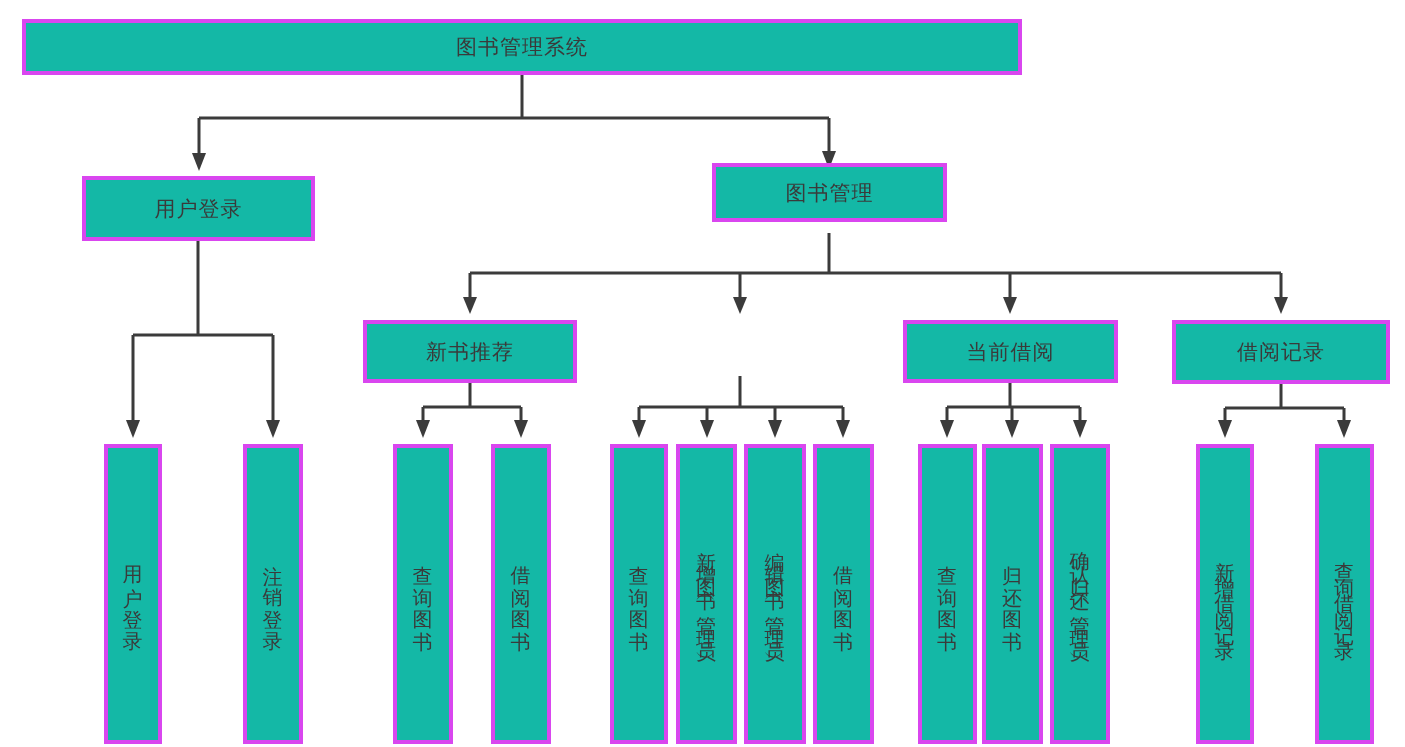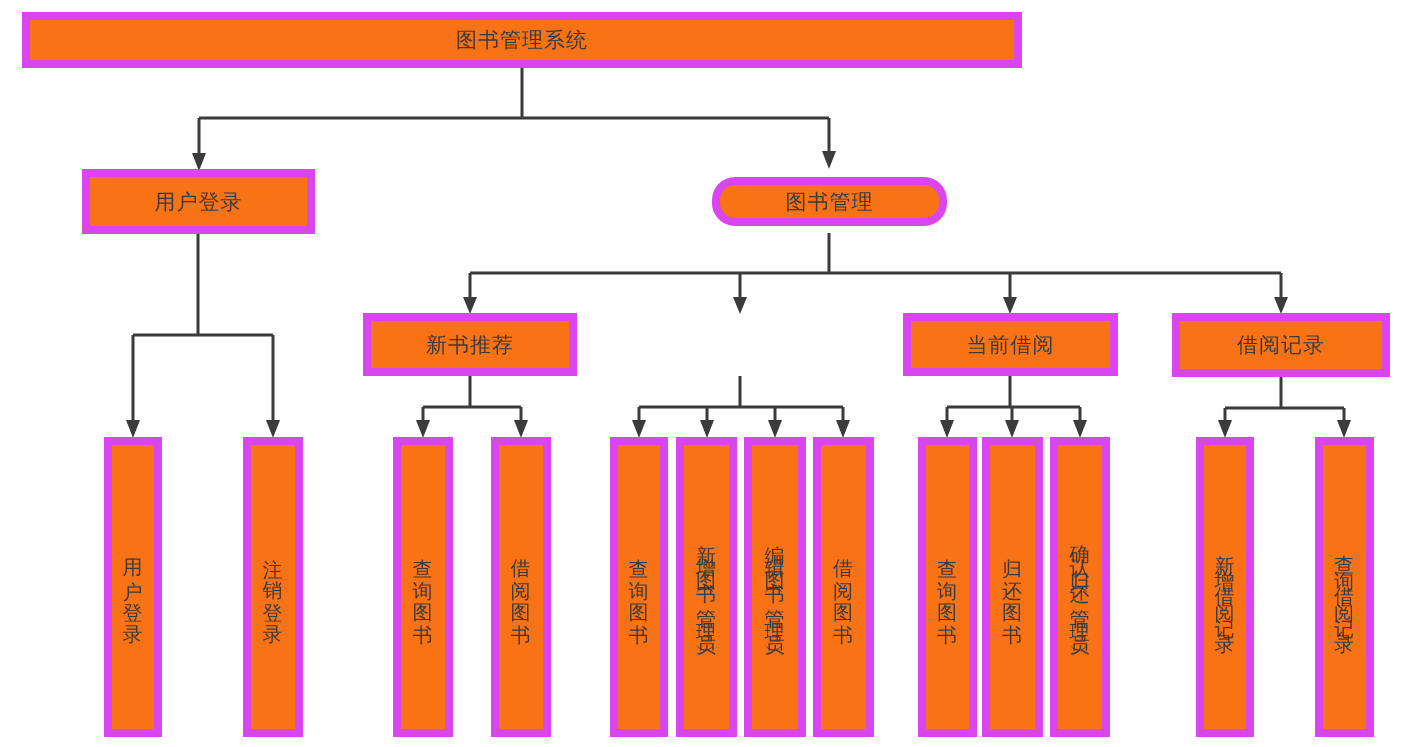--- a/index.html
+++ b/index.html
@@ -17,29 +17,30 @@
   }
   .connectors {
     position: absolute;
     left: 0;
     top: 0;
     pointer-events: none;
   }
   .box {
     position: absolute;
     box-sizing: border-box;
-    border: 8px solid #d946ef;
-    background: #f97316;
+    border: 4px solid #d946ef;
+    background: #14b8a6;
     display: flex;
     align-items: center;
     justify-content: center;
     color: #3a3a3a;
     font-size: 21px;
     letter-spacing: 1px;
     white-space: nowrap;
+    margin-top: 7px;
   }
   .box.leaf {
     writing-mode: vertical-rl;
     text-orientation: mixed;
     font-size: 20px;
     letter-spacing: 13px;
     line-height: 1;
     padding: 10px 0;
     white-space: normal;
   }
@@ -101,21 +102,21 @@
       <polygon points="1073,420 1087,420 1080,438"></polygon>
 
       <polygon points="1218,420 1232,420 1225,438"></polygon>
       <polygon points="1337,420 1351,420 1344,438"></polygon>
     </g>
   </svg>
 
   <div class="box" style="left:22px; top:12px; width:1000px; height:56px;">图书管理系统</div>
 
   <div class="box" style="left:82px; top:169px; width:233px; height:65px;">用户登录</div>
-  <div class="box" style="left:712px; top:177px; width:235px; height:49px;border-radius:23px;">图书管理</div>
+  <div class="box" style="left:712px; top:156px; width:235px; height:59px;">图书管理</div>
 
   <div class="box" style="left:363px; top:313px; width:214px; height:63px;">新书推荐</div>
   <div class="box" style="left:903px; top:313px; width:215px; height:63px;">当前借阅</div>
   <div class="box" style="left:1172px; top:313px; width:218px; height:64px;">借阅记录</div>
 
   <div class="box leaf" style="left:104px; top:437px; width:58px; height:300px; letter-spacing:22px;">用户登录</div>
   <div class="box leaf" style="left:243px; top:437px; width:60px; height:300px; letter-spacing:22px;">注销登录</div>
 
   <div class="box leaf" style="left:393px; top:437px; width:60px; height:300px; letter-spacing:22px;">查询图书</div>
   <div class="box leaf" style="left:491px; top:437px; width:60px; height:300px; letter-spacing:22px;">借阅图书</div>

